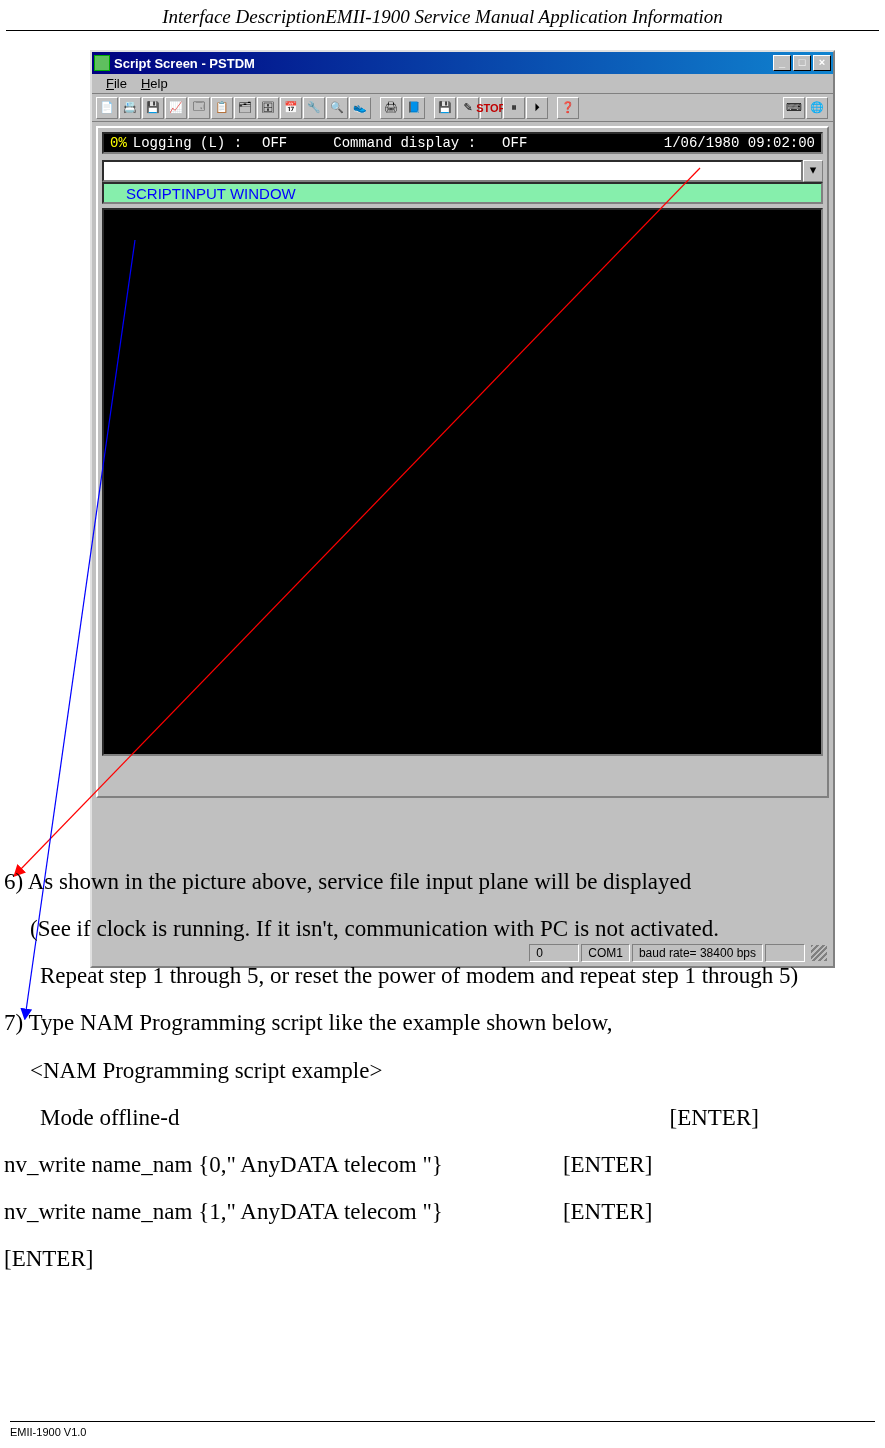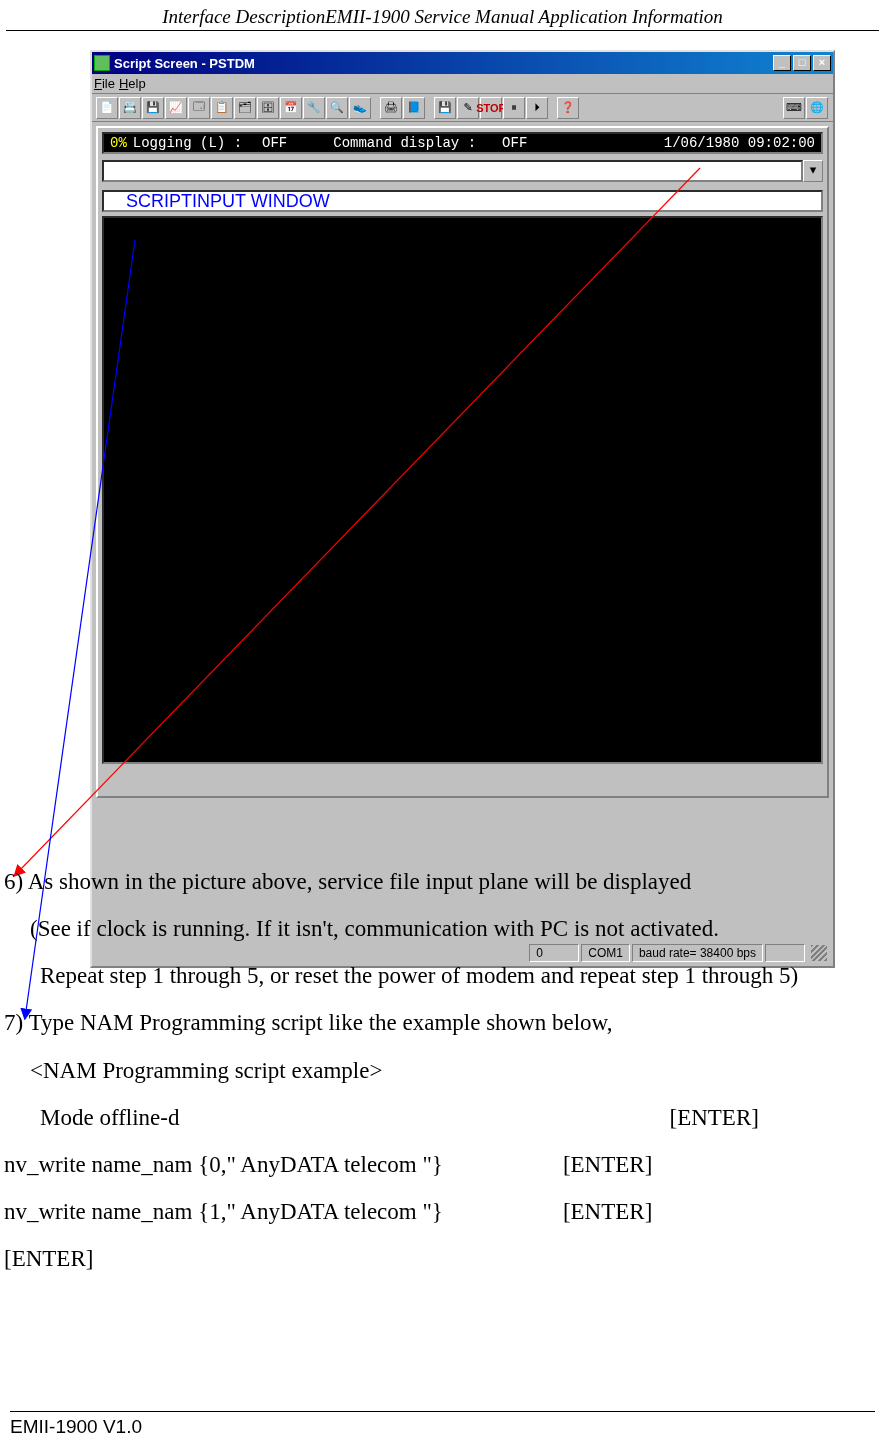--- a/index.html
+++ b/index.html
@@ -24,21 +24,21 @@
   .page-rule { border: none; border-top: 1.5px solid #000; margin: 0 6px 0 6px; }
 
   
   .page-bottom {
     position: absolute;
     bottom: 10px;
     left: 0; right: 0;
     padding: 0 10px;
   }
   .page-bottom .rule { border: none; border-top: 1.5px solid #000; margin: 0 0 4px 0; }
-  .page-bottom .row { display: flex; justify-content: flex-start; font-family: Arial, sans-serif; font-size: 19px; flex-direction: column; }
+  .page-bottom .row { display: flex; justify-content: flex-start; font-family: Arial, sans-serif; font-size: 11px; flex-direction: column; }
 
   
   .win {
     position: absolute;
     left: 90px; top: 50px;
     width: 745px; height: 918px;
     background: #c0c0c0;
     border: 2px solid #808080;
     border-top-color: #e0e0e0; border-left-color: #e0e0e0;
     font-family: "MS Sans Serif", Arial, sans-serif;
@@ -64,22 +64,22 @@
     border: 1px solid #000;
     border-top-color: #fff; border-left-color: #fff;
     font-size: 11px; line-height: 13px; text-align: center;
     font-weight: bold;
   }
 
   .menubar {
     height: 20px;
     background: #c0c0c0;
     display: flex; align-items: center;
-    padding-left: 2px;
-    gap: 4px;
+    padding-left: 14px;
+    gap: 14px;
     border-bottom: 1px solid #808080;
   }
   .menubar span { font-size: 13px; }
   .menubar .ul { text-decoration: underline; }
 
   .toolbar {
     height: 28px;
     background: #c0c0c0;
     display: flex; align-items: center;
     padding: 2px 4px;
@@ -128,27 +128,26 @@
   }
   .combo-btn {
     width: 20px; height: 22px;
     background: #c0c0c0;
     border: 1px solid #808080;
     border-top-color: #fff; border-left-color: #fff;
     text-align: center; line-height: 18px;
   }
 
   .script-label-row {
-    margin-top: 8px;
     height: 22px;
-    background: #ffffff;
+    background: #86efac;
     border: 2px inset #808080;
     color: #0000ff;
     font-family: Arial, sans-serif;
-    font-size: 18px;
+    font-size: 15px;
     padding-left: 22px;
     display: flex; align-items: center;
   }
 
   .terminal {
     margin-top: 4px;
     height: 548px;
     background: #000;
     border: 2px inset #808080;
   }

